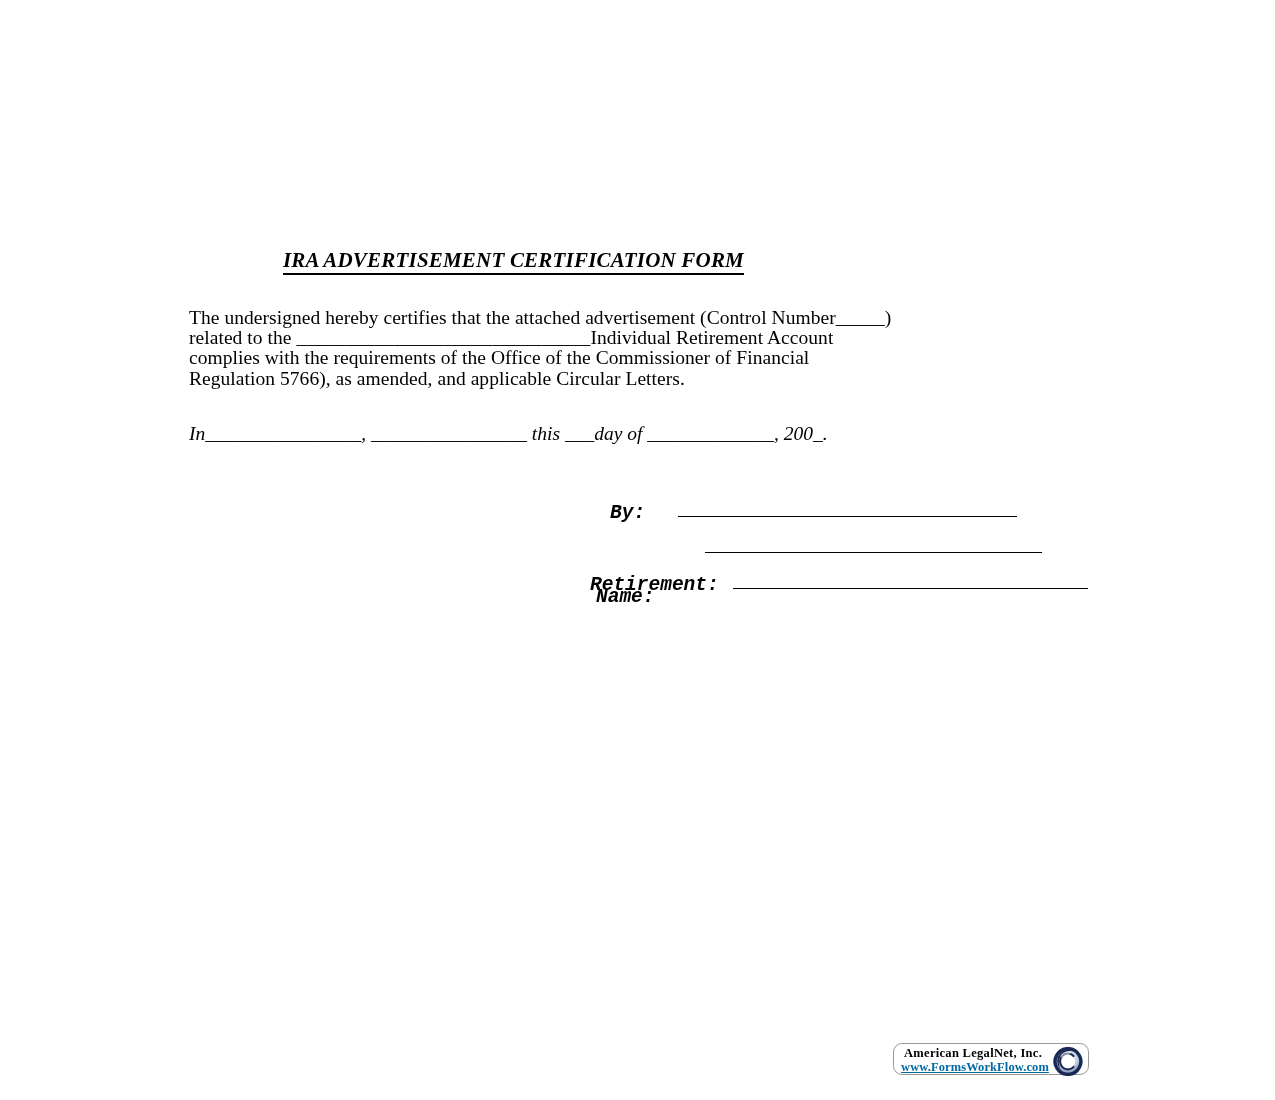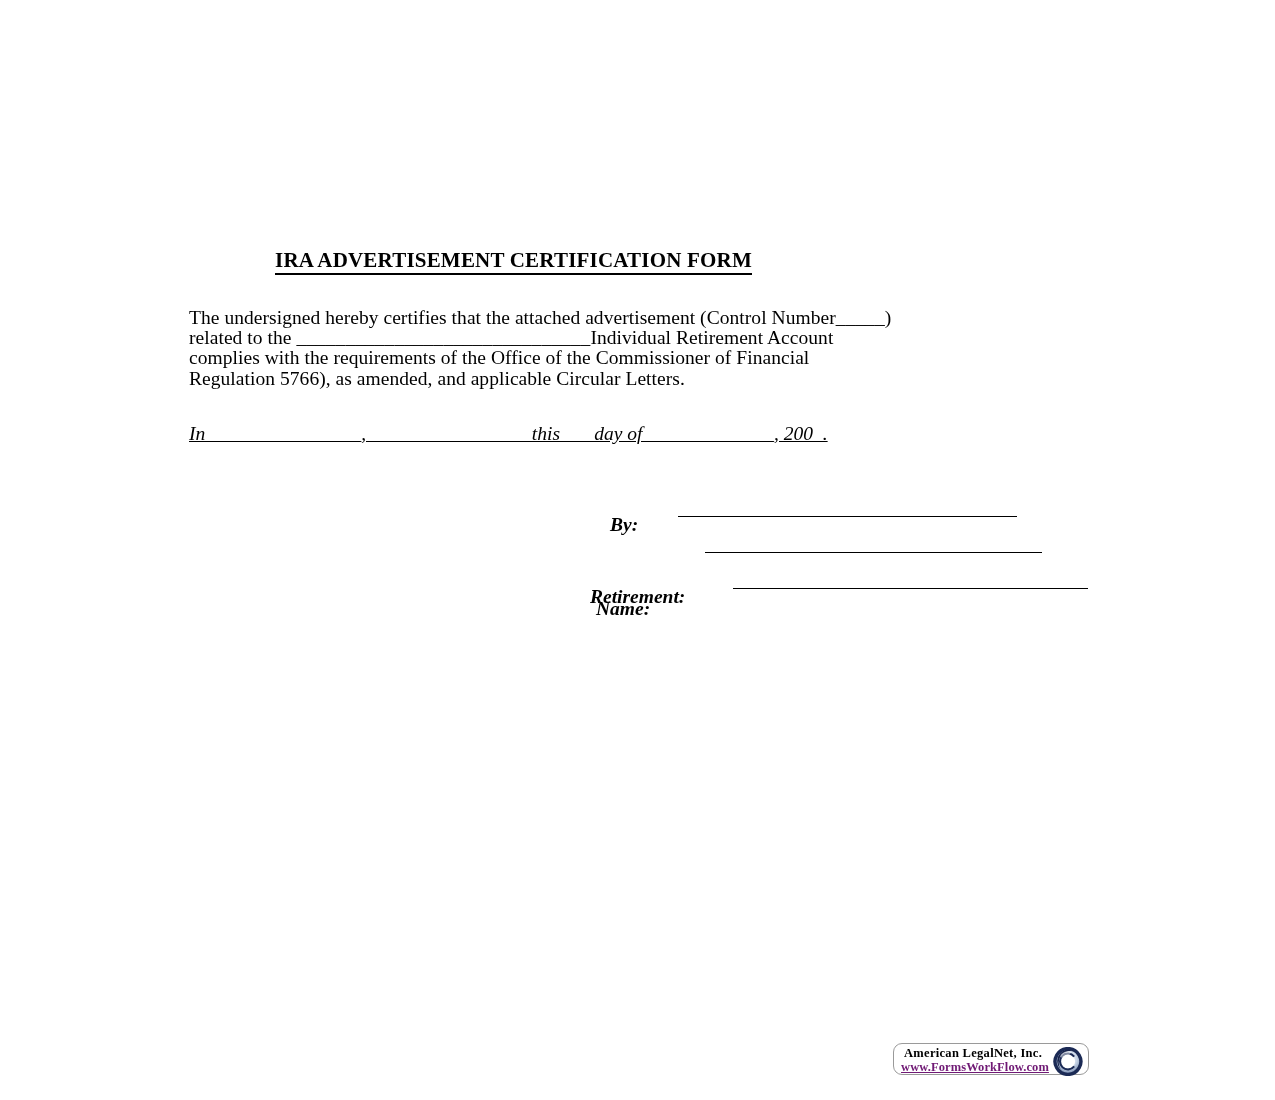--- a/index.html
+++ b/index.html
@@ -24,20 +24,21 @@
 
   
   .doc-title {
     position: absolute;
     left: 0;
     top: 249px;
     width: 1027px;
     text-align: center;
     font-size: 21px;
     font-weight: bold;
+    font-style: italic;
     letter-spacing: 0.2px;
     line-height: 1.1;
   }
   .doc-title .title-inner {
     border-bottom: 2px solid #000;
     padding-bottom: 1px;
   }
 
   
   .body-block {
@@ -55,41 +56,41 @@
 
   .date-line {
     position: absolute;
     left: 189px;
     top: 424px;
     width: 950px;
     font-size: 19.5px;
     font-style: italic;
     line-height: 20.2px;
     white-space: pre;
-    text-decoration: underline;
   }
 
   
   .sig-block {
     position: absolute;
     left: 560px;
     top: 498px;
     width: 560px;
   }
   .sig-row {
     position: relative;
     height: 36px;
     font-size: 19.5px;
     font-style: italic;
     font-weight: bold;
   }
   .sig-label {
     position: absolute;
-    top: 16px;
+    top: 4px;
     white-space: pre;
+    font-family: Liberation Mono, monospace;
   }
   .sig-rule {
     position: absolute;
     top: 18px;
     border-bottom: 1.6px solid #000;
     height: 0;
   }
   .row-by .sig-label      { left: 50px; }
   .row-by .sig-rule       { left: 118px; width: 339px; }
   .row-name .sig-label    { left: 36px; margin-top: 48px; }
@@ -117,21 +118,21 @@
     font-weight: bold;
     letter-spacing: 0.3px;
     white-space: nowrap;
   }
   .badge-url {
     position: absolute;
     left: 7px;
     top: 16px;
     font-size: 12.5px;
     font-weight: bold;
-    color: #701a75;
+    color: #0369a1;
     text-decoration: underline;
     letter-spacing: 0.1px;
     white-space: nowrap;
   }
   .badge-logo {
     position: absolute;
     right: 5px;
     top: 3px;
     width: 30px;
     height: 29px;

